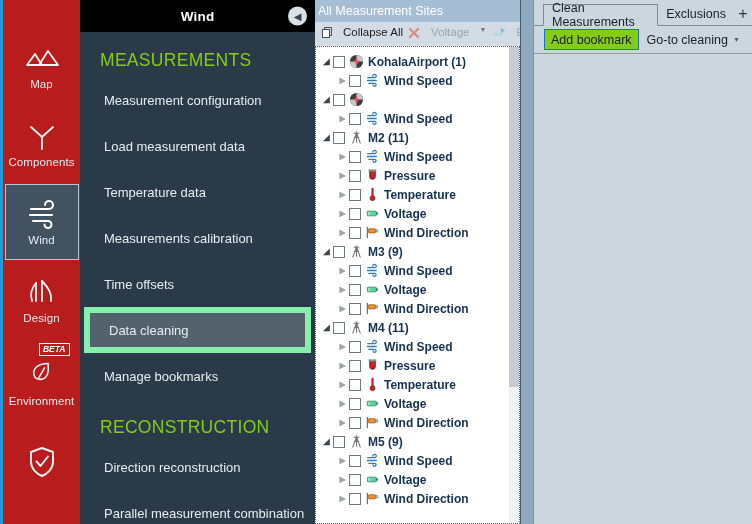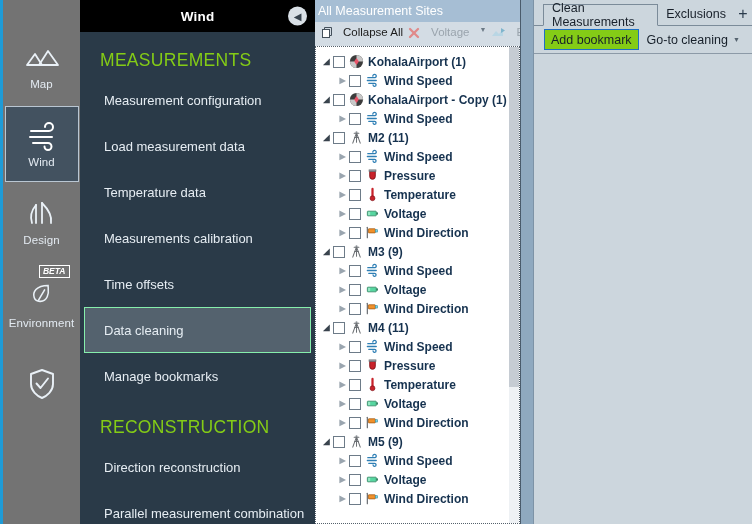--- a/index.html
+++ b/index.html
@@ -7,21 +7,21 @@
     width:752px;height:524px;overflow:hidden;
     font-family:"Liberation Sans", sans-serif;
     background:#2b3a47;
     -webkit-font-smoothing:antialiased;
   }
   .app{position:relative;width:752px;height:524px;display:flex;}
 
   
   .rail{
     width:80px;flex:0 0 80px;height:524px;
-    background:#737373;
+    background:#b91c1c;
     border-left:3px solid #1e9bd7;
     box-sizing:border-box;
     position:relative;
   }
   .rail-item{
     width:74px;height:76px;margin:0 auto;
     display:flex;flex-direction:column;align-items:center;justify-content:center;
     color:#d8e2ea;position:relative;
   }
   .rail-item.active{
@@ -62,21 +62,21 @@
     color:#84cc16;font-size:17.5px;font-weight:400;
     padding:18px 0 6px 20px;letter-spacing:.3px;
   }
   .menu-item{
     color:#e6edf3;font-size:13px;
     height:46px;display:flex;align-items:center;
     padding-left:20px;box-sizing:border-box;
     margin:0 4px;
   }
   .menu-item.selected{
-    background:#54626e;border:1px solid #86efac;
+    background:#54626e;border:6px solid #86efac;
     padding-left:19px;
   }
 
   
   .treepanel{
     width:205px;flex:0 0 205px;height:524px;
     background:#d3dce4;box-sizing:border-box;
     display:flex;flex-direction:column;position:relative;
   }
   .tree-header{
@@ -194,20 +194,32 @@
         <svg viewBox="0 0 42 30" width="42" height="30">
             <g fill="none" stroke="#eaf1f7" stroke-width="1.8" stroke-linejoin="round" stroke-linecap="round">
               <path d="M6 22 L14 11 L21 22 Z"></path>
               <path d="M18 22 L27 8 L37 22 Z"></path>
             </g>
           </svg>
       </span>
       <span class="rail-label">Map</span>
     </div>
 
+    <div class="rail-item" style="margin-top:2px;">
+      <span class="rail-icon">
+        <svg viewBox="0 0 42 30" width="42" height="30">
+            <g fill="none" stroke="#eaf1f7" stroke-width="1.8" stroke-linecap="round">
+              <path d="M21 16 L21 28"></path>
+              <path d="M21 16 L10 6"></path>
+              <path d="M21 16 L32 6"></path>
+            </g>
+          </svg>
+      </span>
+      <span class="rail-label">Components</span>
+    </div>
 
     <div class="rail-item active" style="margin-top:2px;">
       <span class="rail-icon">
         <svg viewBox="0 0 42 30" width="42" height="30">
             <g fill="none" stroke="#ffffff" stroke-width="2" stroke-linecap="round">
               <path d="M10 10 L28 10 A4 4 0 1 0 24 6"></path>
               <path d="M9 16 L31 16"></path>
               <path d="M12 22 L27 22 A3.5 3.5 0 1 1 23.5 25.5"></path>
             </g>
           </svg>
@@ -347,21 +359,20 @@
           <span class="exp open">◢</span>
           <span class="cb"></span>
           <span class="ticon">
             <svg width="15" height="15" viewBox="0 0 16 16">
                 <circle cx="8" cy="8" r="7" fill="#3c3c3c"></circle>
                 <path d="M8 1 A7 7 0 0 1 15 8 L8 8 Z" fill="#c8c8c8"></path>
                 <path d="M8 15 A7 7 0 0 1 1 8 L8 8 Z" fill="#c8c8c8"></path>
                 <path d="M8 4.2 L10.6 8 L8 11.8 L5.4 8 Z" fill="#e8556a"></path>
               </svg>
           </span>
-          <span class="tlabel">KohalaAirport - Copy (1)</span>
         </div>
 
         <div class="tnode child">
           <span class="exp closed">▶</span>
           <span class="cb"></span>
           <span class="ticon">
             <svg width="15" height="15" viewBox="0 0 16 16">
                 <g fill="none" stroke="#2f7fb5" stroke-width="1.4" stroke-linecap="round">
                   <path d="M3 5 L10 5 A1.8 1.8 0 1 0 8.4 3.3"></path>
                   <path d="M2.5 8 L12 8"></path>

